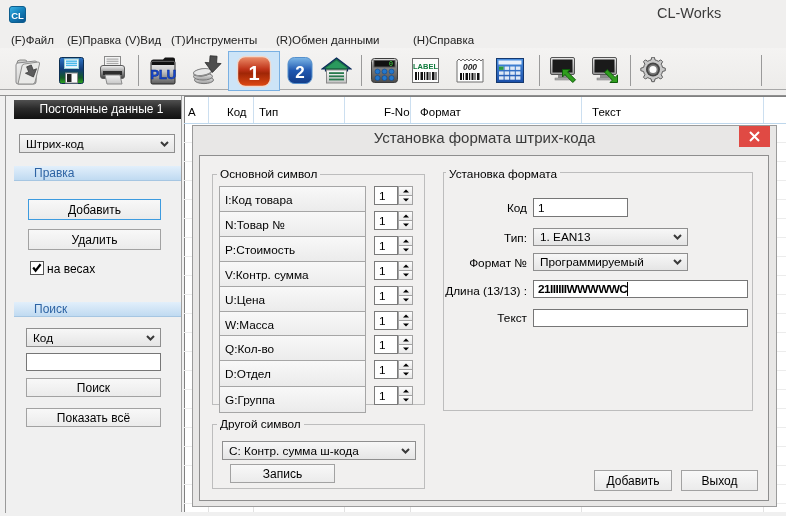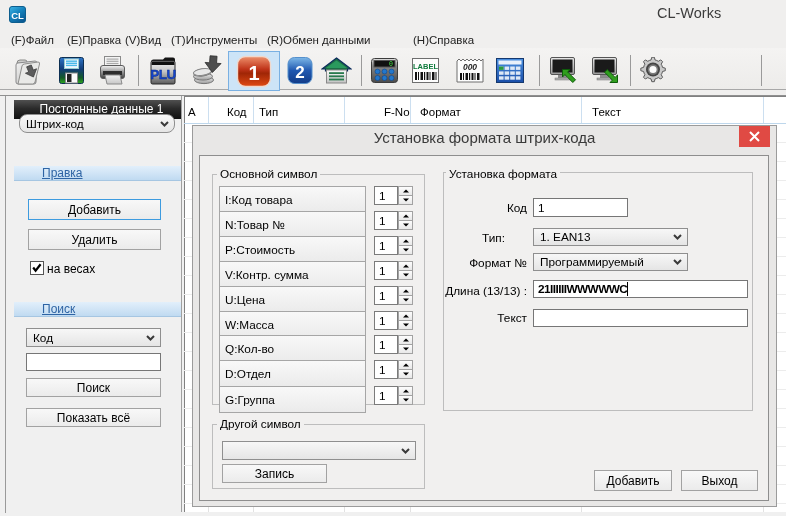--- a/index.html
+++ b/index.html
@@ -23,21 +23,21 @@
 #hdrline { left:184px; top:123px; width:602px; height:1px; background:#bed7ec; }
 .hdr { position:absolute; top:106px; font-size:11.5px; color:#000; }
 .rowline { position:absolute; left:184px; width:602px; height:1px; background:#ececec; }
 
 #lpanel { left:6px; top:96px; width:176px; height:416px; background:#f0f0f0; border-right:1px solid #a0a0a0; }
 #ptitle { left:14px; top:100px; width:167px; height:19px; background:linear-gradient(#505050,#2a2a2a 45%,#111); color:#fff; font-size:12px; text-align:center; line-height:19px;padding-left:8px; }
 .combo { position:absolute; background:linear-gradient(#f7f7f7,#e5e5e5); border:1px solid #8f8f8f; font-size:11.8px; color:#000; }
 .combo .ct { position:absolute; left:6px; top:50%; transform:translateY(-50%); white-space:nowrap; }
 .chev { position:absolute; right:5px; top:50%; transform:translateY(-50%); width:9px; height:6px; }
 .strip { position:absolute; left:14px; width:167px; height:15px; background:linear-gradient(#e2effb,#c0daf1); border-bottom:1px solid #a6c6e2; color:#2e64a4; font-size:12px; line-height:15px; }
-.strip b { font-weight:normal; margin-left:28px;text-decoration:underline; }
+.strip b { font-weight:normal; margin-left:20px; }
 .btn { position:absolute; background:linear-gradient(#f8f8f8,#ebebeb); border:1px solid #a2a2a2; font-size:12px; color:#000; text-align:center; }
 .btn span { position:absolute; left:0; right:0; top:50%; transform:translateY(-50%); }
 #btnadd { border:1px solid #3d9bdf; }
 .tinput { position:absolute; background:#fff; border:1px solid #767676; font-size:11.8px; color:#000; }
 .tinput .tx { position:absolute; left:4px; top:50%; transform:translateY(-50%); white-space:nowrap; }
 #cb { left:30px; top:261px; width:14px; height:14px; background:#fff; border:1px solid #555; }
 #cblabel { left:47px; top:262px; font-size:12px; color:#000; }
 
 #dlg { left:192px; top:125px; width:585px; height:382px; background:#e8e7e6; border:1px solid #9b9b9b; }
 #dlgtitle { left:192px; top:129px; width:585px; text-align:center; font-size:15px; color:#3a3a3a; }
@@ -71,21 +71,21 @@
     </defs>
 <rect x="0.5" y="0.5" width="16" height="16" rx="2.5" fill="url(#cl)" stroke="#0e5e8e"></rect>
 <text x="8.5" y="12.5" font-family="Liberation Sans" font-size="9.5" font-weight="bold" fill="#fff" text-anchor="middle">CL</text>
 </svg>
 <div class="abs" id="apptitle">CL-Works</div>
 <div class="abs" id="menubar">
   <span style="left:11px">(F)Файл</span>
   <span style="left:67px">(Е)Правка</span>
   <span style="left:125px">(V)Вид</span>
   <span style="left:171px">(Т)Инструменты</span>
-  <span style="left:267px">(R)Обмен данными</span>
+  <span style="left:276px">(R)Обмен данными</span>
   <span style="left:413px">(Н)Справка</span>
 </div>
 <div class="abs" id="toolbar"></div>
 <div class="abs" id="tbline"></div>
 <div class="tsep" style="left:138px"></div>
 <div class="tsep" style="left:361px"></div>
 <div class="tsep" style="left:539px"></div>
 <div class="tsep" style="left:630px"></div>
 <div class="tsep" style="left:761px"></div>
 <svg class="abs" style="left:14px;top:56px" width="27" height="29" viewBox="0 0 27 29">
@@ -343,21 +343,21 @@
 <div class="rowline" style="top:389px"></div>
 <div class="rowline" style="top:408px"></div>
 <div class="rowline" style="top:427px"></div>
 <div class="rowline" style="top:446px"></div>
 <div class="rowline" style="top:465px"></div>
 <div class="rowline" style="top:484px"></div>
 <div class="rowline" style="top:503px"></div>
 <div class="abs" id="lpanel"></div>
 <div class="abs" id="winborder"></div>
 <div class="abs" id="ptitle">Постоянные данные 1</div>
-<div class="abs combo" style="left:19px; top:114px; width:156px; height:19px;border-radius:8px;">
+<div class="abs combo" style="left:19px; top:134px; width:156px; height:19px;">
     <span class="ct">Штрих-код</span>
     <svg class="chev" viewBox="0 0 9 6">
       <path d="M1 1 L4.5 4.5 L8 1" fill="none" stroke="#3a3a3a" stroke-width="2"></path>
     </svg>
   </div>
 <div class="abs strip" style="top:166px"><b>Правка</b></div>
 <div class="abs btn" id="btnadd" style="left:28px; top:199px; width:133px; height:21px;">
     <span>Добавить</span>
   </div>
 <div class="abs btn" style="left:28px; top:229px; width:133px; height:21px;">
@@ -518,35 +518,36 @@
       <div class="tri-u"></div>
     </div>
     <div class="bd">
       <div class="tri-d"></div>
     </div>
   </div>
 
 <div class="abs grp" style="left:212px; top:424px; width:213px; height:65px;"></div>
 <div class="abs grplabel" style="left:217px; top:417px;">Другой символ</div>
 <div class="abs combo" style="left:222px; top:441px; width:194px; height:19px;">
+    <span class="ct">С: Контр. сумма ш-кода</span>
     <svg class="chev" viewBox="0 0 9 6">
       <path d="M1 1 L4.5 4.5 L8 1" fill="none" stroke="#3a3a3a" stroke-width="2"></path>
     </svg>
   </div>
-<div class="abs btn" style="left:222px; top:464px; width:105px; height:19px;">
+<div class="abs btn" style="left:230px; top:464px; width:105px; height:19px;">
     <span>Запись</span>
   </div>
 
 <div class="abs grp" style="left:443px; top:172px; width:310px; height:239px;"></div>
 <div class="abs grplabel" style="left:446px; top:167px;">Установка формата</div>
 <div class="abs flabel fr" style="left:430px; top:201px; width:97px;">Код</div>
 <div class="abs tinput" style="left:533px; top:198px; width:95px; height:19px;">
     <span class="tx">1</span>
   </div>
-<div class="abs flabel fr" style="left:408px; top:231px; width:97px;">Тип:</div>
+<div class="abs flabel fr" style="left:430px; top:231px; width:97px;">Тип:</div>
 <div class="abs combo" style="left:533px; top:228px; width:155px; height:18px;">
     <span class="ct">1. EAN13</span>
     <svg class="chev" viewBox="0 0 9 6">
       <path d="M1 1 L4.5 4.5 L8 1" fill="none" stroke="#3a3a3a" stroke-width="2"></path>
     </svg>
   </div>
 <div class="abs flabel fr" style="left:430px; top:256px; width:97px;">Формат №</div>
 <div class="abs combo" style="left:533px; top:253px; width:155px; height:18px;">
     <span class="ct">Программируемый</span>
     <svg class="chev" viewBox="0 0 9 6">

